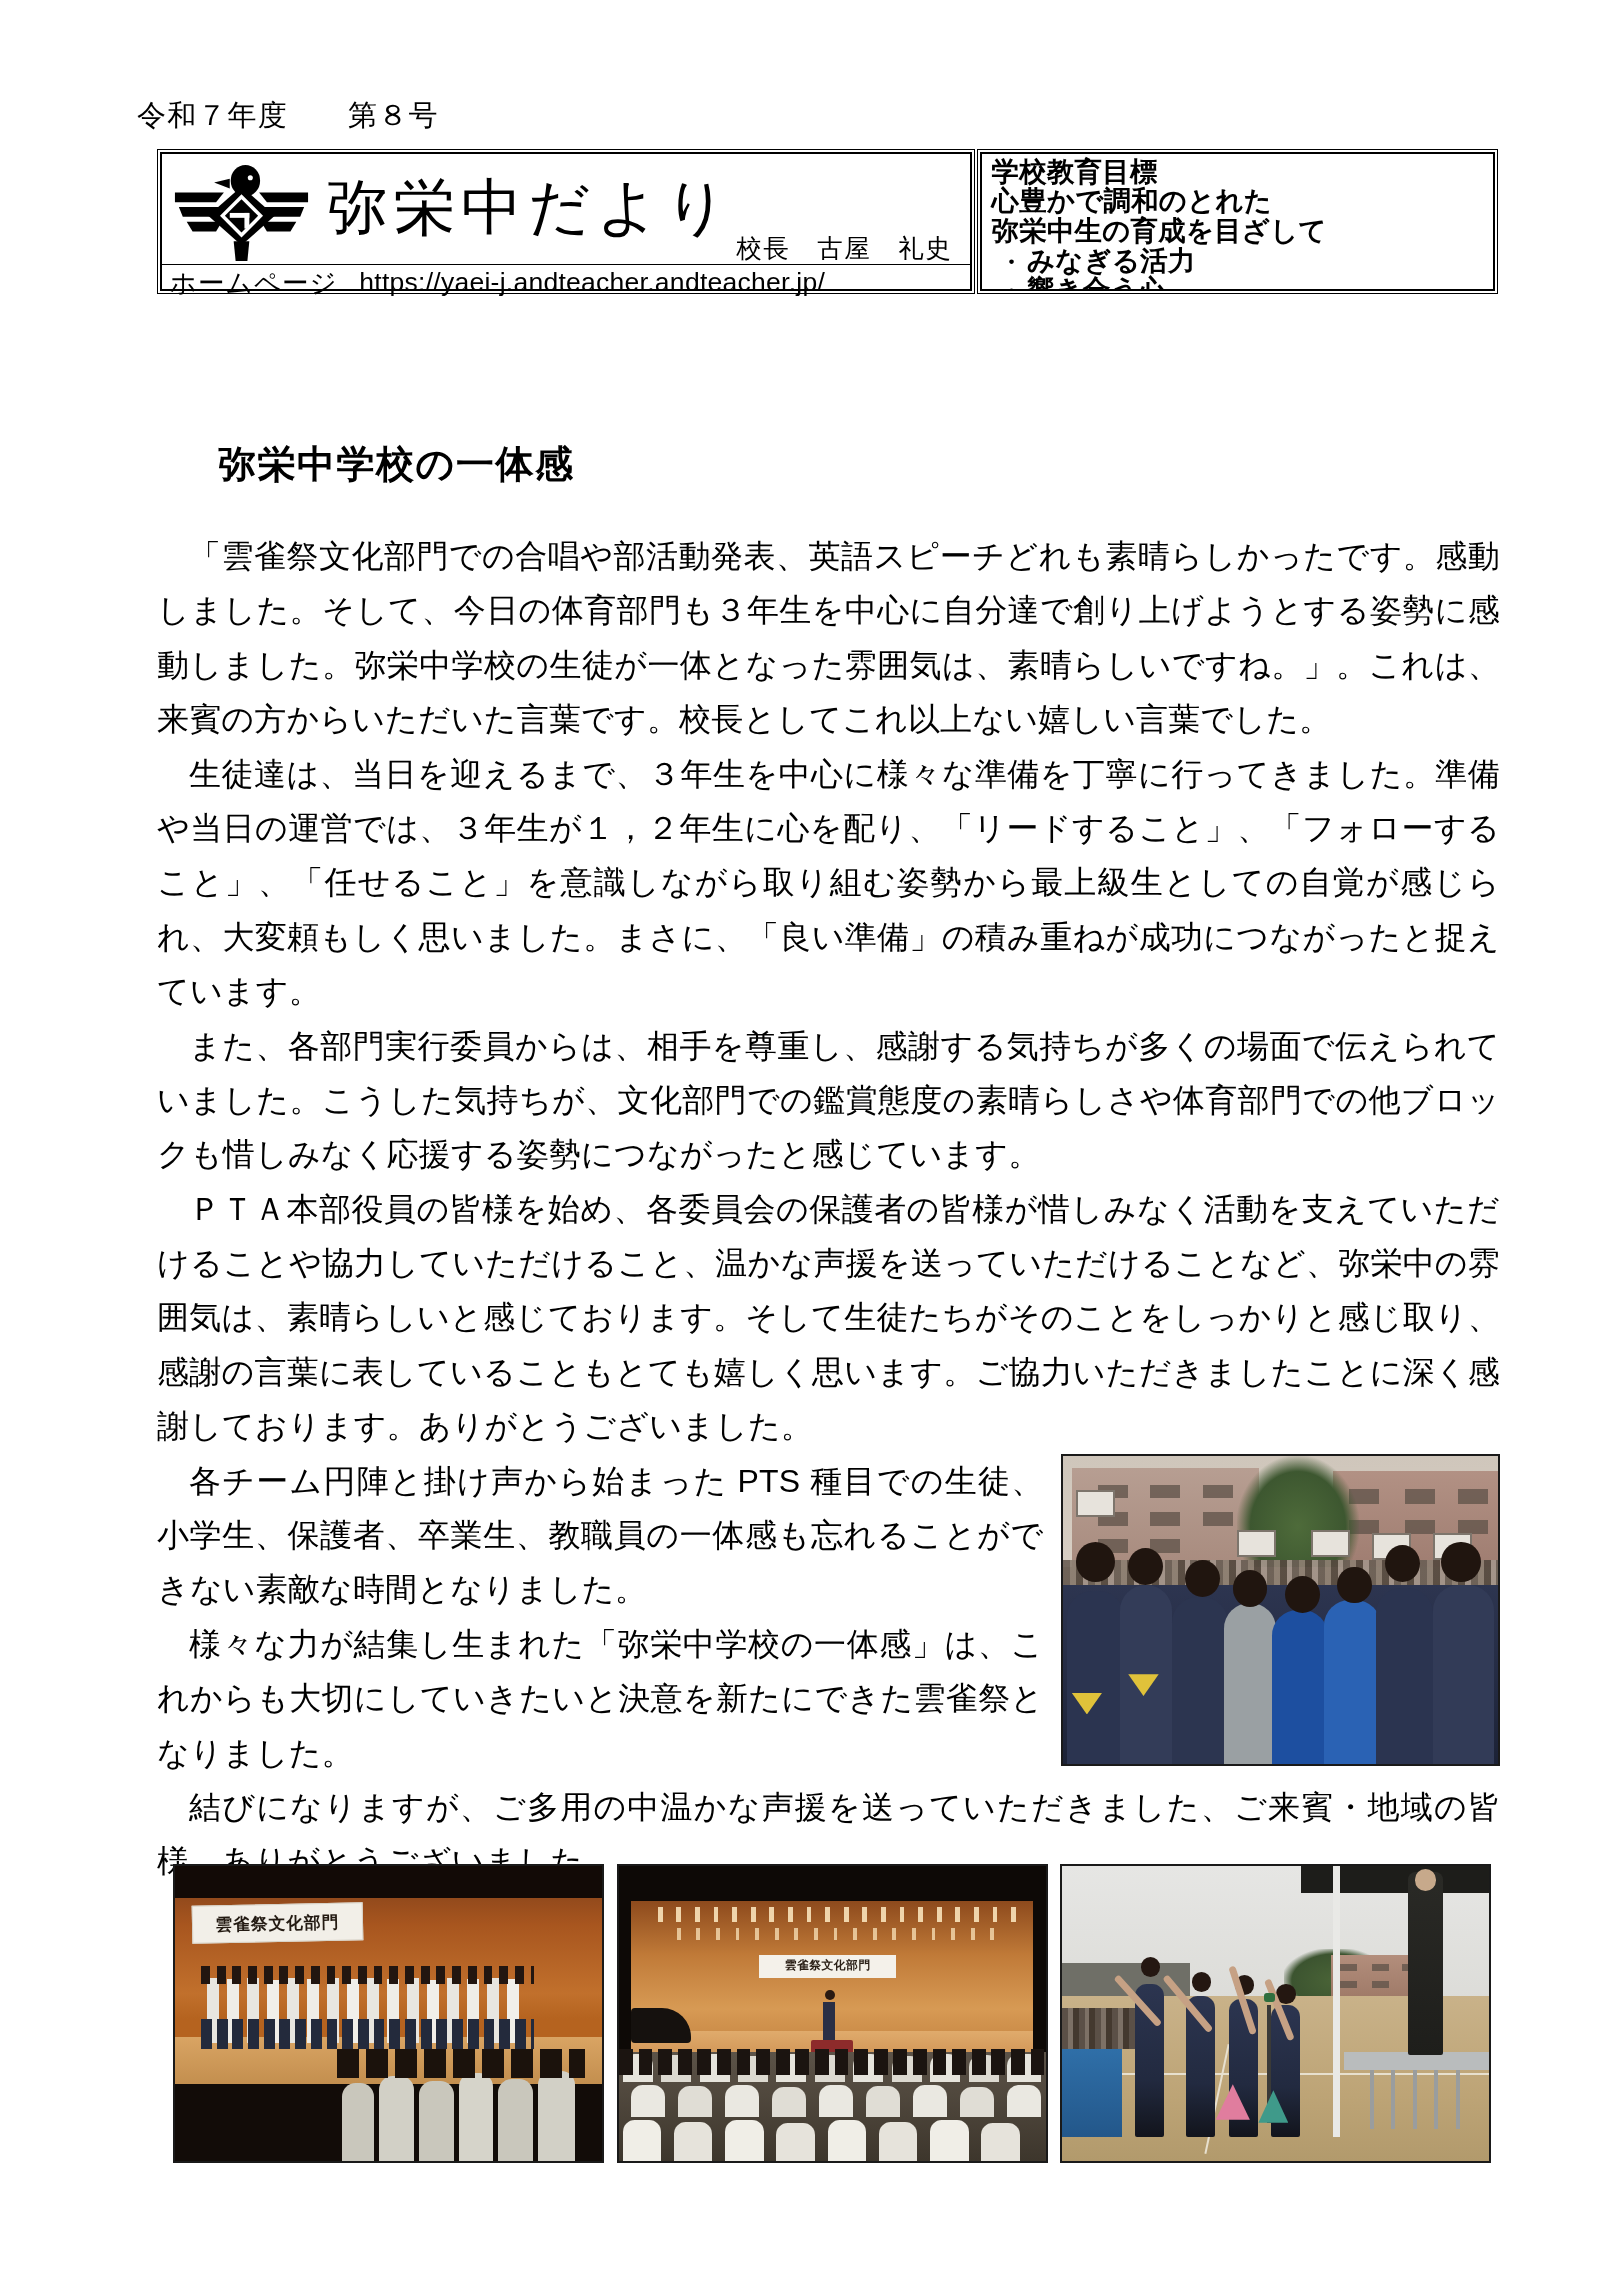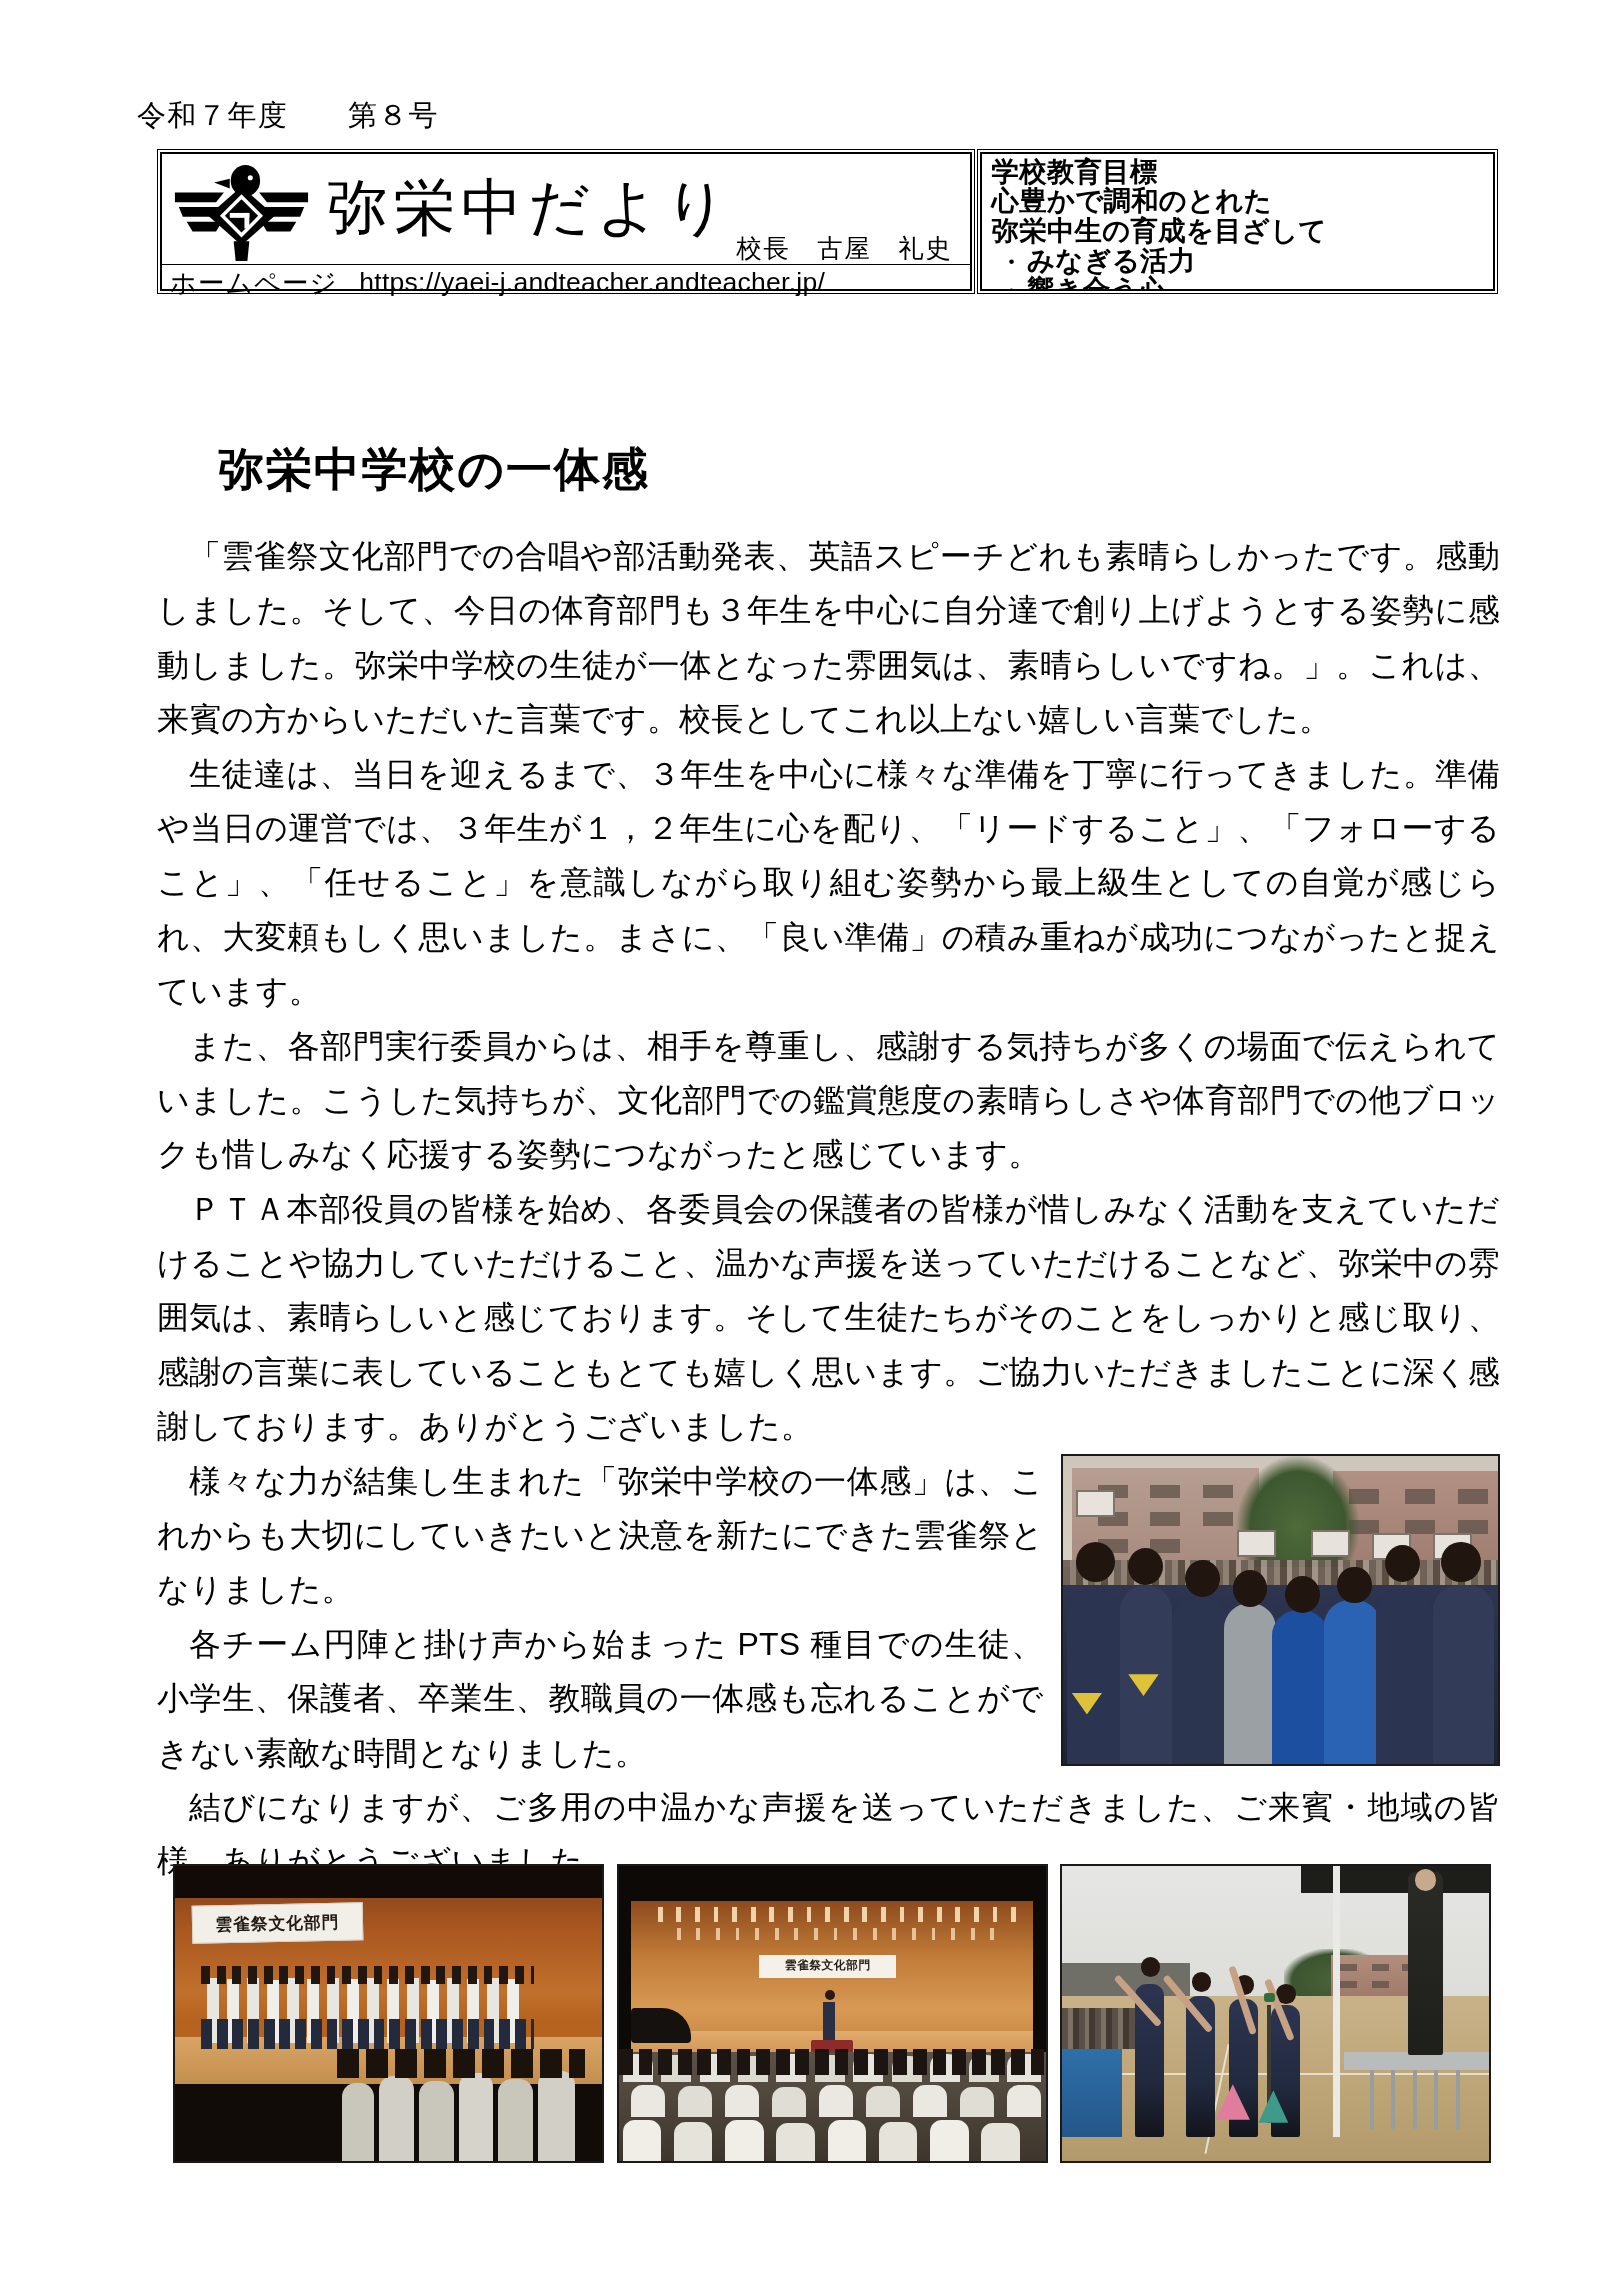--- a/index.html
+++ b/index.html
@@ -133,21 +133,21 @@
     white-space: nowrap;
     padding-left: 7.8px;
   }
   .goals-box .g-bullet .dot { font-size: 23.5px; padding-right: 3.9px; }
 
   
   .article-heading {
     position: absolute;
     left: 218px;
     top: 439px;
-    font-size: 46px;
+    font-size: 38px;
     font-weight: bold;
     letter-spacing: 0.04em;
     white-space: nowrap;
   }
 
   .body-text {
     position: absolute;
     left: 157px;
     top: 529px;
     width: 1343px;
@@ -411,22 +411,22 @@
       <div class="hud-person" style="left:60%;width:13%;height:53%;background:#2a62b4"></div>
       <div class="hud-head" style="left:63%;top:36%;width:8%;height:12%"></div>
       <div class="hud-person" style="left:72%;width:13%;height:57%;background:#2b3450"></div>
       <div class="hud-head" style="left:74%;top:29%;width:8%;height:12%"></div>
       <div class="hud-person" style="left:85%;width:14%;height:58%;background:#323b57"></div>
       <div class="hud-head" style="left:87%;top:28%;width:9%;height:13%"></div>
       <div class="ph" style="left:15%;bottom:22%;width:7%;height:7%;background:#e0c23a;clip-path:polygon(0 0,100% 0,50% 100%)"></div>
       <div class="ph" style="left:2%;bottom:16%;width:7%;height:7%;background:#e0c23a;clip-path:polygon(0 0,100% 0,50% 100%)"></div>
     </div>
 
+    <p>各チーム円陣と掛け声から始まった PTS 種目での生徒、小学生、保護者、卒業生、教職員の一体感も忘れることができない素敵な時間となりました。</p>
     <p>様々な力が結集し生まれた「弥栄中学校の一体感」は、これからも大切にしていきたいと決意を新たにできた雲雀祭となりました。</p>
-    <p>各チーム円陣と掛け声から始まった PTS 種目での生徒、小学生、保護者、卒業生、教職員の一体感も忘れることができない素敵な時間となりました。</p>
     <p>結びになりますが、ご多用の中温かな声援を送っていただきました、ご来賓・地域の皆様、ありがとうございました。</p>
   </div>
 
   <div class="photo-row">
 
     <div class="photo-cell">
       <div class="ph p1-wall"></div>
       <div class="ph p1-ceil"></div>
       <div class="ph p1-banner">雲雀祭文化部門</div>
       <div class="ph p1-stagefloor"></div>

